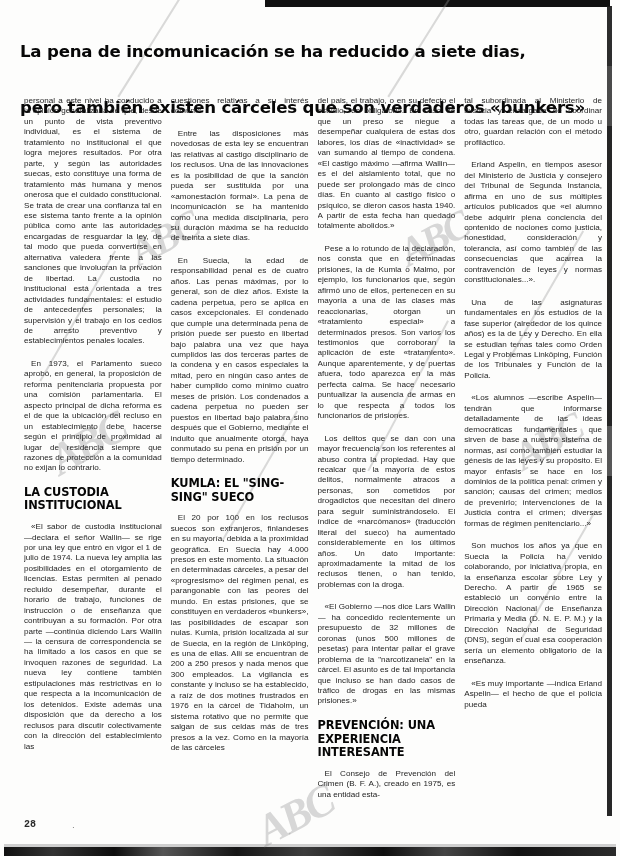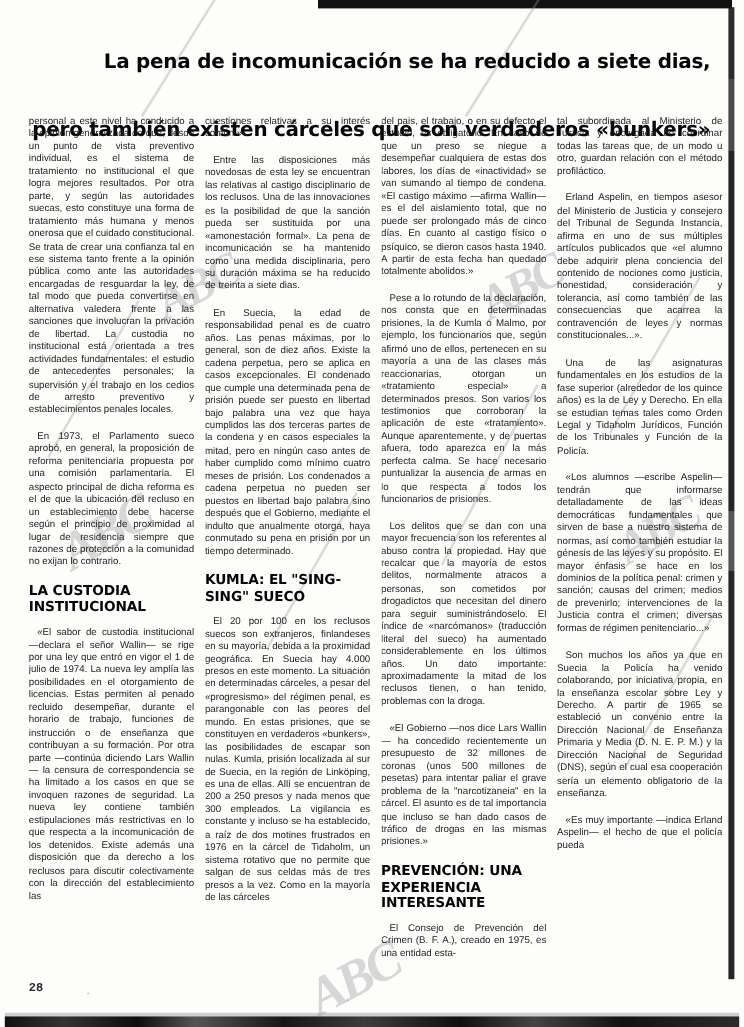--- a/index.html
+++ b/index.html
@@ -82,21 +82,21 @@
     pointer-events: none;
     transform-origin: left center;
   }
 
   
   #headline {
     position: absolute;
     top: 28px;
     left: 20px;
     right: 28px;
-    text-align: right;
+    text-align: left;
     font-family: "DejaVu Sans", sans-serif;
     font-weight: bold;
     font-size: 16.6px;
     line-height: 25px;
     letter-spacing: -0.2px;
     color: #070707;
   }
   #headline .l2 { display: block; margin-top: 31px; }
 
   
@@ -206,21 +206,21 @@
         <p class="noindent">del pais, el trabajo, o en su defecto el estudio, es obligatorio. En caso de que un preso se niegue a desempeñar cualquiera de estas dos labores, los días de «inactividad» se van sumando al tiempo de condena. «El castigo máximo —afirma Wallin— es el del aislamiento total, que no puede ser prolongado más de cinco días. En cuanto al castigo físico o psíquico, se dieron casos hasta 1940. A partir de esta fecha han quedado totalmente abolidos.»</p>
         <p>Pese a lo rotundo de la declaración, nos consta que en determinadas prisiones, la de Kumla o Malmo, por ejemplo, los funcionarios que, según afirmó uno de ellos, pertenecen en su mayoría a una de las clases más reaccionarias, otorgan un «tratamiento especial» a determinados presos. Son varios los testimonios que corroboran la aplicación de este «tratamiento». Aunque aparentemente, y de puertas afuera, todo aparezca en la más perfecta calma. Se hace necesario puntualizar la ausencia de armas en lo que respecta a todos los funcionarios de prisiones.</p>
         <p>Los delitos que se dan con una mayor frecuencia son los referentes al abuso contra la propiedad. Hay que recalcar que la mayoría de estos delitos, normalmente atracos a personas, son cometidos por drogadictos que necesitan del dinero para seguir suministrándoselo. El índice de «narcómanos» (traducción literal del sueco) ha aumentado considerablemente en los últimos años. Un dato importante: aproximadamente la mitad de los reclusos tienen, o han tenido, problemas con la droga.</p>
         <p>«El Gobierno —nos dice Lars Wallin— ha concedido recientemente un presupuesto de 32 millones de coronas (unos 500 millones de pesetas) para intentar paliar el grave problema de la "narcotizaneia" en la cárcel. El asunto es de tal importancia que incluso se han dado casos de tráfico de drogas en las mismas prisiones.»</p>
         <div class="sub">PREVENCIÓN: UNA EXPERIENCIA INTERESANTE</div>
         <p>El Consejo de Prevención del Crimen (B. F. A.), creado en 1975, es una entidad esta-</p>
       </div>
       <div class="col">
         <p class="noindent">tal subordinada al Ministerio de Justicia y encargada de coordinar todas las tareas que, de un modo u otro, guardan relación con el método profiláctico.</p>
         <p>Erland Aspelin, en tiempos asesor del Ministerio de Justicia y consejero del Tribunal de Segunda Instancia, afirma en uno de sus múltiples artículos publicados que «el alumno debe adquirir plena conciencia del contenido de nociones como justicia, honestidad, consideración y tolerancia, así como también de las consecuencias que acarrea la contravención de leyes y normas constitucionales...».</p>
-        <p>Una de las asignaturas fundamentales en los estudios de la fase superior (alrededor de los quince años) es la de Ley y Derecho. En ella se estudian temas tales como Orden Legal y Tidaholm Jurídicos, Función de los Tribunales y Función de la Policía.</p>
+        <p>Una de las asignaturas fundamentales en los estudios de la fase superior (alrededor de los quince años) es la de Ley y Derecho. En ella se estudian temas tales como Orden Legal y Problemas Linköping, Función de los Tribunales y Función de la Policía.</p>
         <p>«Los alumnos —escribe Aspelin— tendrán que informarse detalladamente de las ideas democráticas fundamentales que sirven de base a nuestro sistema de normas, así como también estudiar la génesis de las leyes y su propósito. El mayor énfasis se hace en los dominios de la política penal: crimen y sanción; causas del crimen; medios de prevenirlo; intervenciones de la Justicia contra el crimen; diversas formas de régimen penitenciario...»</p>
         <p>Son muchos los años ya que en Suecia la Policía ha venido colaborando, por iniciativa propia, en la enseñanza escolar sobre Ley y Derecho. A partir de 1965 se estableció un convenio entre la Dirección Nacional de Enseñanza Primaria y Media (D. N. E. P. M.) y la Dirección Nacional de Seguridad (DNS), según el cual esa cooperación sería un elemento obligatorio de la enseñanza.</p>
         <p>«Es muy importante —indica Erland Aspelin— el hecho de que el policía pueda</p>
       </div>
     </div>
 
   <div id="pagenum">28</div>
   <div id="corner-mark">·</div>
 
 </div>

